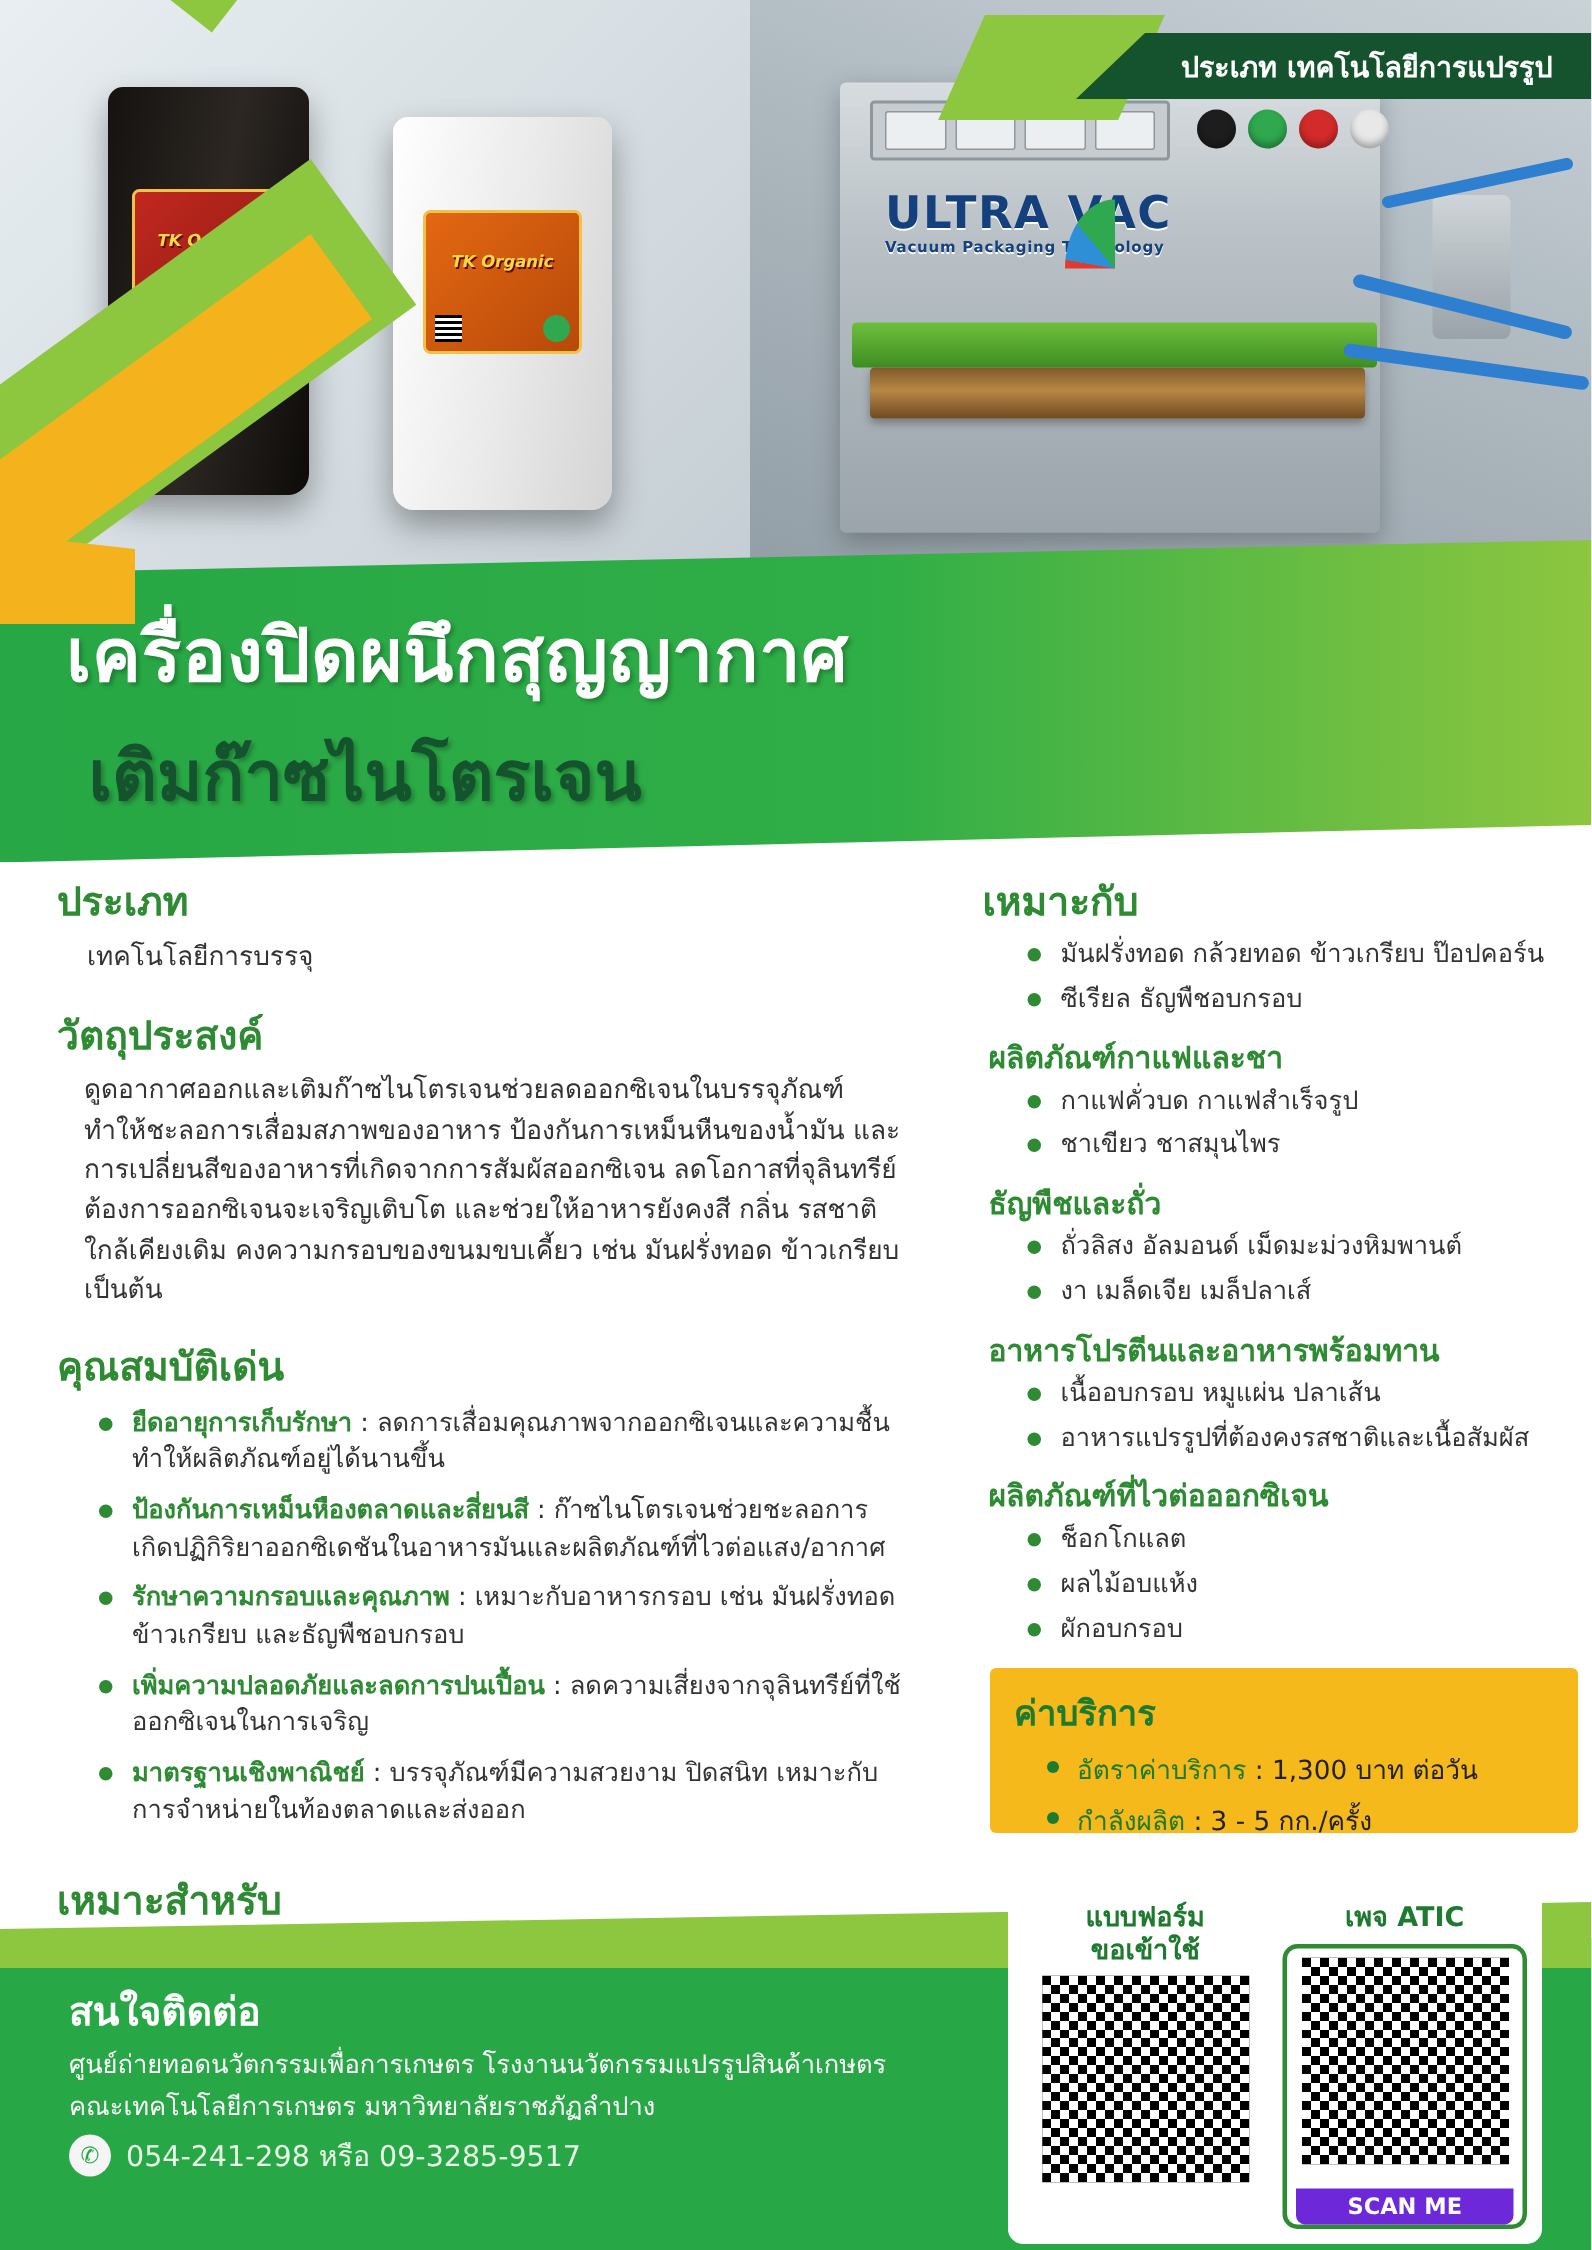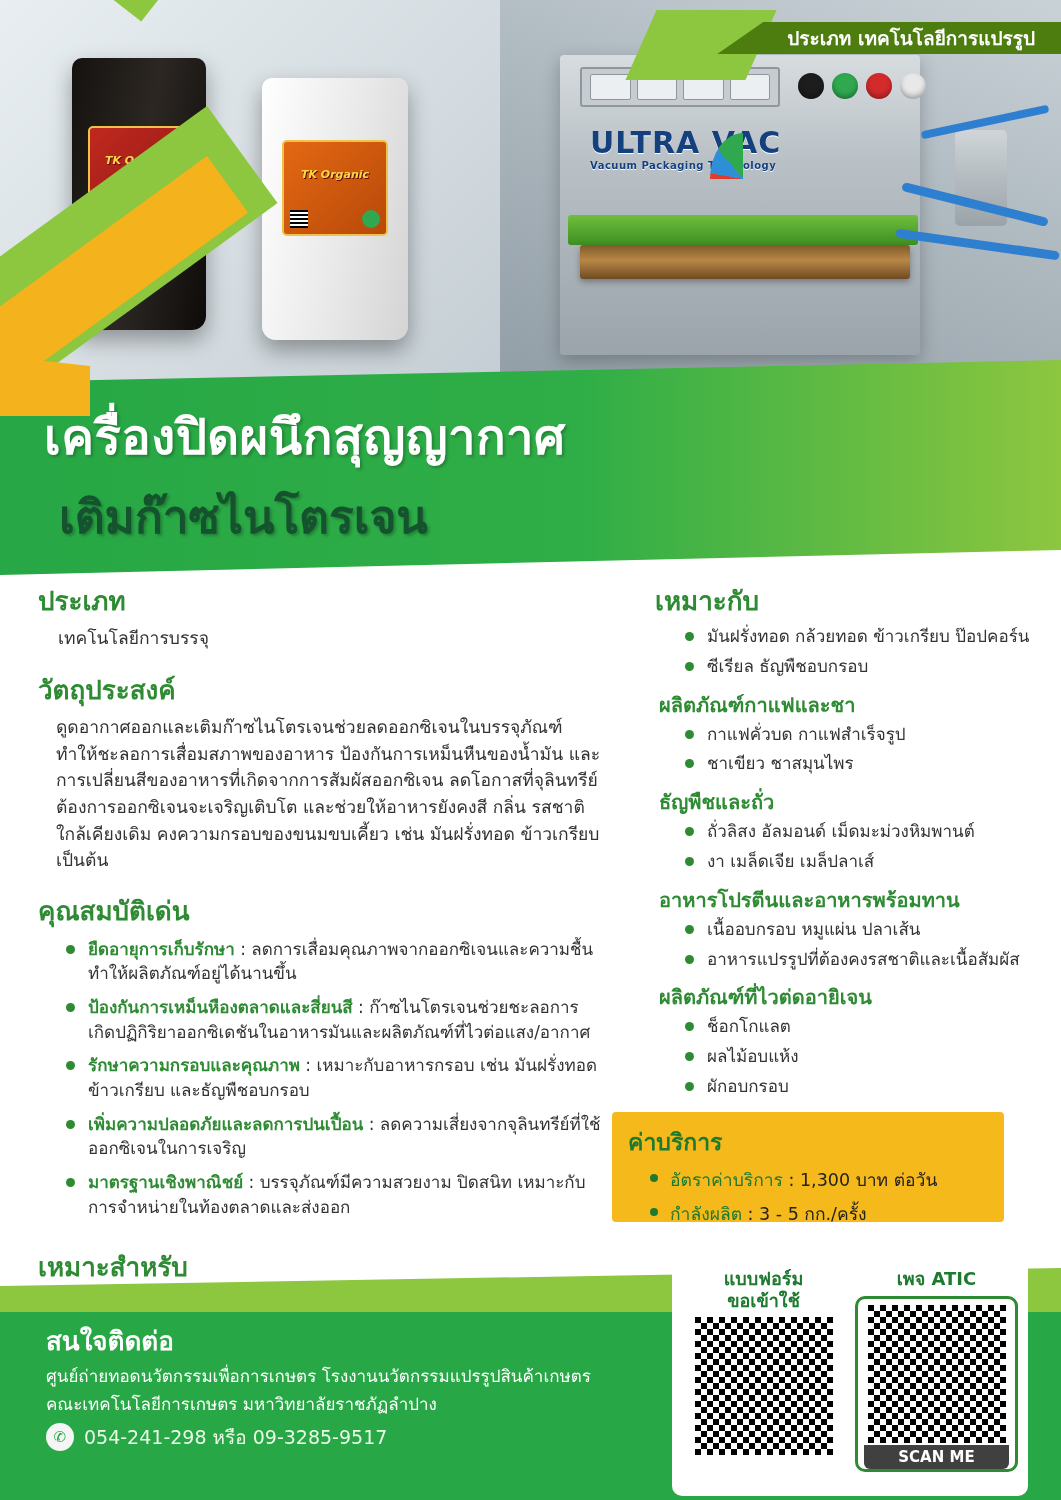--- a/index.html
+++ b/index.html
@@ -101,23 +101,23 @@
     position: absolute; left: -60px; top: 300px; width: 330px; height: 120px;
     background: #8dc63f; transform: rotate(-36deg); transform-origin: left top;
   }
   .corner-bl2 {
     position: absolute; left: -60px; top: 350px; width: 330px; height: 70px;
     background: #f4b31c; transform: rotate(-36deg); transform-origin: left top;
   }
 
   
   .cat-tag {
-    position: absolute; right: 0; top: 22px; height: 32px; display: flex; align-items: center;
+    position: absolute; right: 0; top: 22px; height: 44px; display: flex; align-items: center;
     padding: 0 26px 0 70px;
-    background: #4d7c0f;
+    background: #14532d;
     clip-path: polygon(46px 0, 100% 0, 100% 100%, 0 100%);
     color: #fff; font-size: 19px; font-weight: bold; z-index: 5;
     box-shadow: 0 2px 6px rgba(0,0,0,.2);
   }
   .cat-tag-accent {
     position: absolute; right: 300px; top: 10px; width: 120px; height: 70px;
     background: #8dc63f; transform: skewX(-24deg); z-index: 4;
   }
 
   
@@ -176,21 +176,21 @@
     position: relative; padding-left: 22px; margin-bottom: 6px;
     font-size: 17px; color: #333; line-height: 1.4;
   }
   ul.rb li::before {
     content: ""; position: absolute; left: 0; top: 7px; width: 9px; height: 9px;
     border-radius: 50%; background: #2e8b33;
   }
 
   
   .price-box {
-    position: absolute; left: 612px; top: 1112px; width: 392px; height: 110px;
+    position: absolute; left: 660px; top: 1112px; width: 392px; height: 110px;
     background: #f5b91b; border-radius: 4px; padding: 12px 16px;
   }
   .price-title { color: #1e7a2e; font-size: 23px; font-weight: bold; margin-bottom: 6px; }
   ul.price-list { list-style: none; margin-left: 22px; }
   ul.price-list li {
     position: relative; padding-left: 20px; margin-bottom: 6px; font-size: 17.5px; color: #222;
   }
   ul.price-list li::before {
     content: ""; position: absolute; left: 0; top: 8px; width: 8px; height: 8px;
     border-radius: 50%; background: #1e7a2e;
@@ -225,21 +225,21 @@
   .qr-cell { width: 165px; text-align: center; }
   .qr-cap { color: #1e7a2e; font-size: 18px; font-weight: bold; line-height: 1.2; margin-bottom: 6px; }
   .qr-img {
     width: 138px; height: 138px; margin: 0 auto;
     background:
       repeating-linear-gradient(0deg,#000 0 6px,#fff 6px 12px),
       repeating-linear-gradient(90deg,#000 0 6px,#fff 6px 12px);
     background-blend-mode: difference;
   }
   .qr-frame { border: 3px solid #2e8b33; border-radius: 10px; padding: 6px 6px 0; }
-  .scanme { background: #404040; color: #fff; font-size: 15px; font-weight: bold; padding: 3px 14px; border-radius: 0 0 6px 6px; margin-top: 2px; }
+  .scanme { background: #6d28d9; color: #fff; font-size: 15px; font-weight: bold; padding: 3px 14px; border-radius: 0 0 6px 6px; margin-top: 16px; }
 </style>
 </head>
 <body>
 
 <div class="page">
 
   <div class="hero">
     <div class="hero-photo-left">
       <div class="pouch pouch-black">
         <div class="pouch-label lab1">
@@ -338,21 +338,21 @@
       <li>ถั่วลิสง อัลมอนด์ เม็ดมะม่วงหิมพานต์</li>
       <li>งา เมล็ดเจีย เมล็ปลาเส์</li>
     </ul>
 
     <h3 class="sub">อาหารโปรตีนและอาหารพร้อมทาน</h3>
     <ul class="rb">
       <li>เนื้ออบกรอบ หมูแผ่น ปลาเส้น</li>
       <li>อาหารแปรรูปที่ต้องคงรสชาติและเนื้อสัมผัส</li>
     </ul>
 
-    <h3 class="sub">ผลิตภัณฑ์ที่ไวต่ดอายิเจน</h3>
+    <h3 class="sub">ผลิตภัณฑ์ที่ไวต่อออกซิเจน</h3>
     <ul class="rb">
       <li>ช็อกโกแลต</li>
       <li>ผลไม้อบแห้ง</li>
       <li>ผักอบกรอบ</li>
     </ul>
   </div>
 
   <div class="price-box">
     <div class="price-title">ค่าบริการ</div>
     <ul class="price-list">

